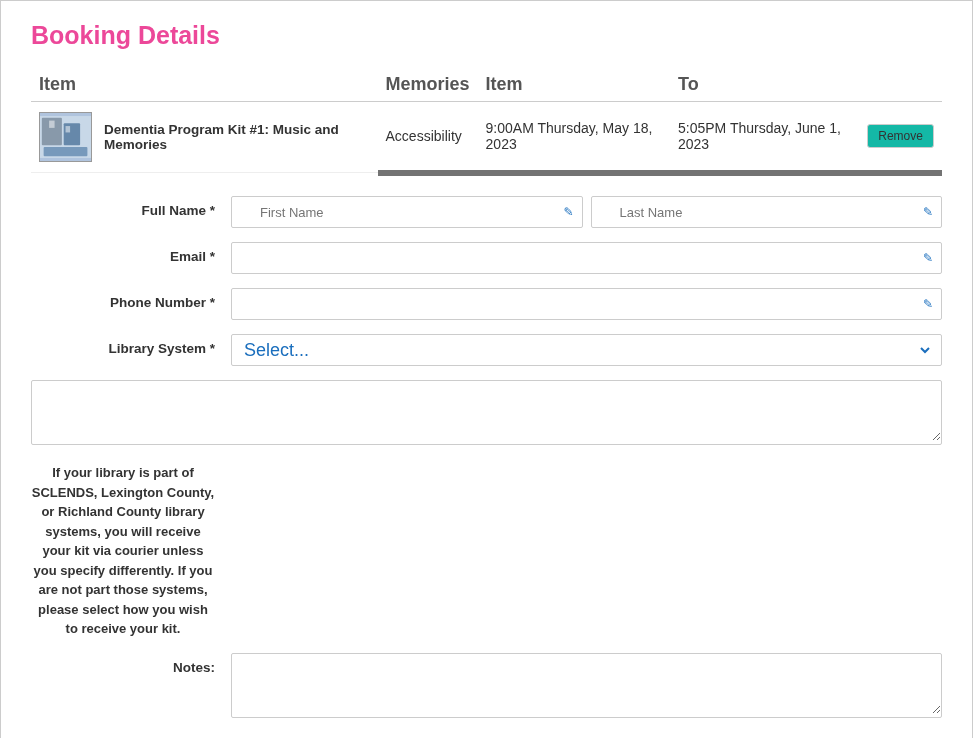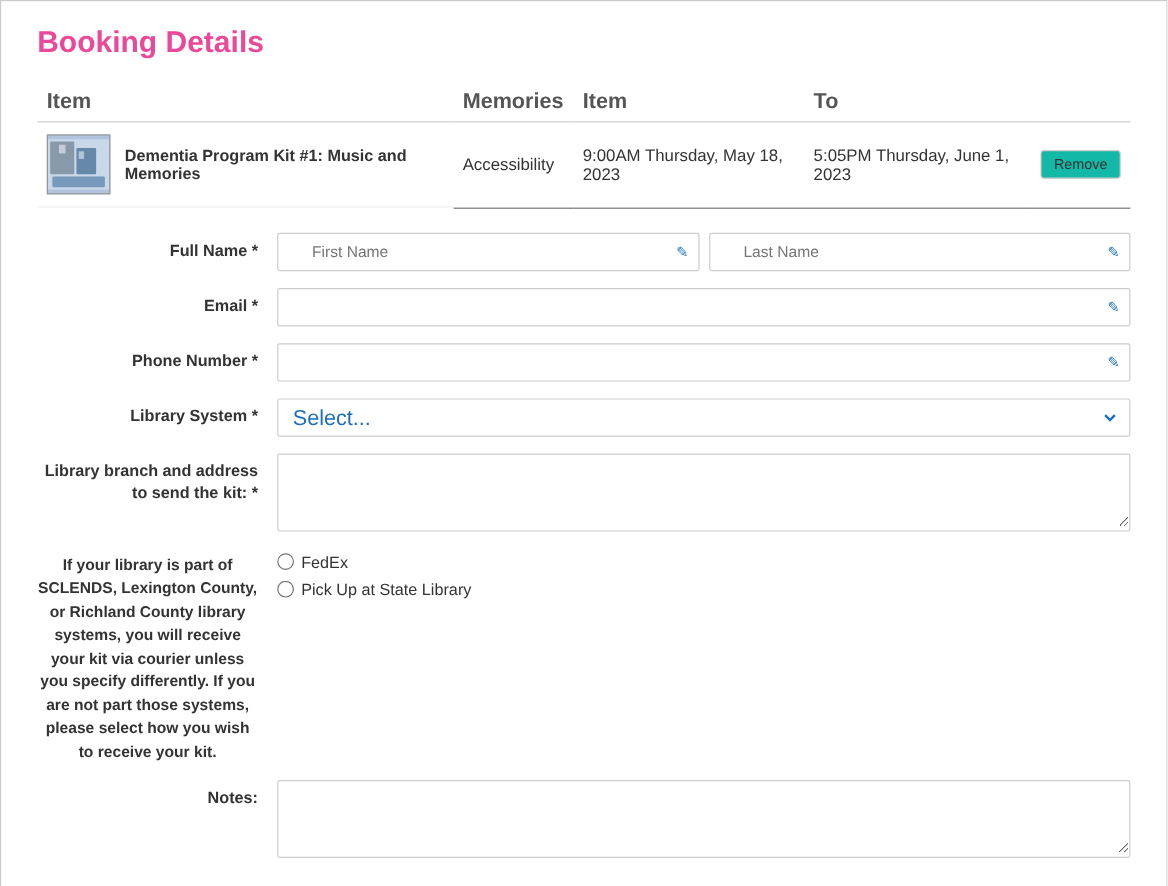--- a/index.html
+++ b/index.html
@@ -32,21 +32,21 @@
       text-align: left;
       font-weight: bold;
       border-bottom: 1px solid #ccc;
       padding: 6px 8px;
       font-size: 18px;
       color: #555;
     }
     .booking-table td {
       padding: 10px 8px;
       vertical-align: middle;
-      border-bottom: 1px solid #737373;
+      border-bottom: 6px solid #737373;
     }
     .item-image {
       width: 60px;
       height: 50px;
       background: #b0c4de;
       border: 1px solid #999;
       display: flex;
       align-items: center;
       justify-content: center;
       font-size: 10px;
@@ -288,42 +288,29 @@
     <div class="form-row">
       <div class="form-label">Library System *</div>
       <div class="select-wrap">
         <select>
           <option value="">Select...</option>
         </select>
       </div>
     </div>
 
     <div class="form-row">
-      <div class="form-label">Library branch and address to send the kit: *</div>
       <div class="textarea-wrap">
         <textarea style=""></textarea>
       </div>
     </div>
 
     <div class="form-row-info">
       <div class="form-label">
         <p class="info-text">If your library is part of SCLENDS, Lexington County, or Richland County library systems, you will receive your kit via courier unless you specify differently. If you are not part those systems, please select how you wish to receive your kit.</p>
       </div>
-      <div class="form-controls">
-        <div class="radio-group">
-          <label class="radio-item">
-            <input type="radio" name="delivery" value="fedex" style="">
-            <span>FedEx</span>
-          </label>
-          <label class="radio-item">
-            <input type="radio" name="delivery" value="pickup" style="">
-            <span>Pick Up at State Library</span>
-          </label>
-        </div>
-      </div>
     </div>
 
     <div class="form-row">
       <div class="form-label">Notes:</div>
       <div class="textarea-wrap">
         <textarea style=""></textarea>
       </div>
     </div>
 
   </div>

